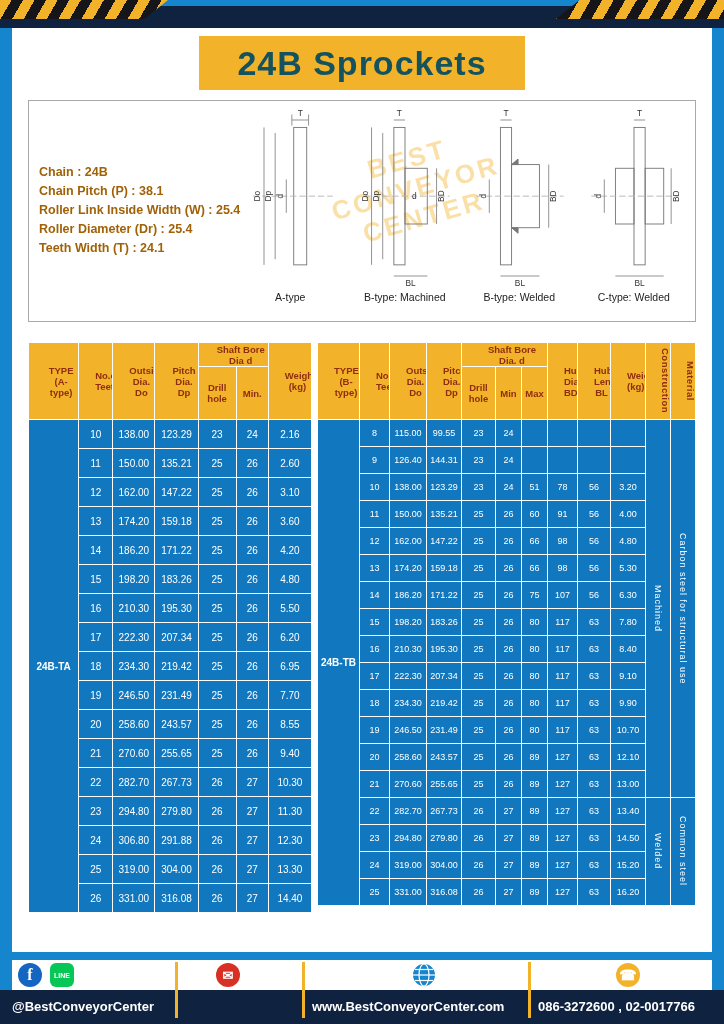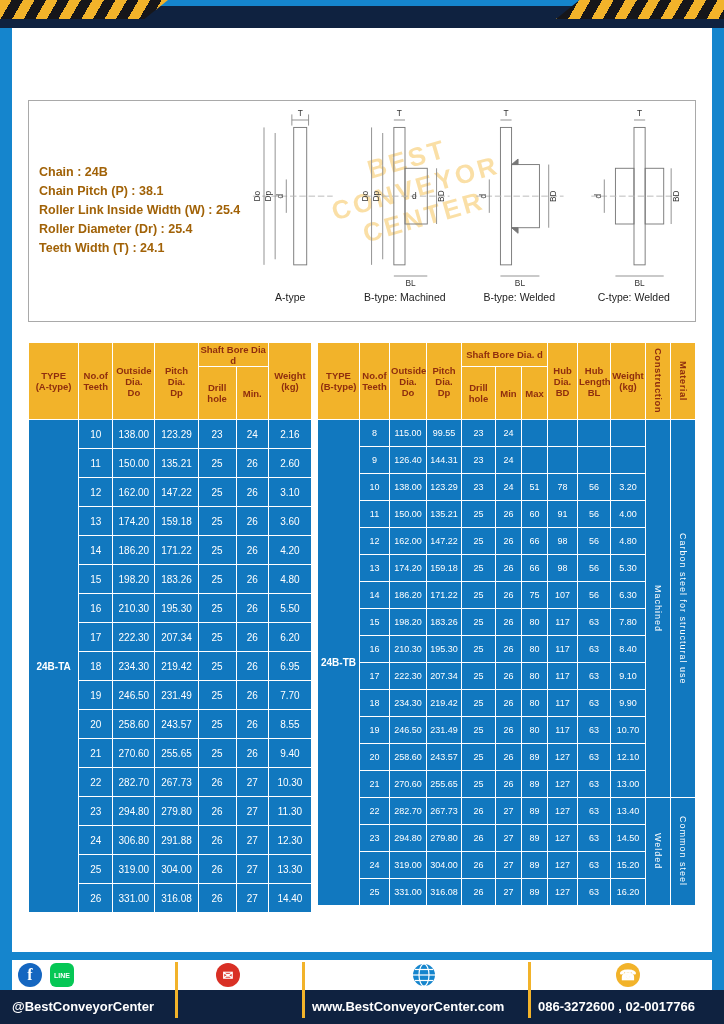--- a/index.html
+++ b/index.html
@@ -38,21 +38,21 @@
   .fig svg .dim { stroke: #8a8a8a; }
   .fig figcaption { font-size: 10.5px; color: #222; margin-top: 2px; }
 
   
   .tables { position: absolute; top: 314px; left: 16px; right: 16px; height: 580px; }
   table { border-collapse: collapse; table-layout: fixed; background: #1178bf; position: absolute; top: 0; }
   #tableA { left: 0; width: 284px; }
   #tableB { right: 0; width: 378px; }
   th, td { border: 1px solid #ffffff; text-align: center; vertical-align: middle; padding: 0 1px; overflow: hidden; }
   thead th { background: #f2b32a; color: #8f2e0e; font-size: 9.5px; font-weight: bold; white-space: pre-line; }
-  thead tr.group-row th { height: 24px; }
+  thead tr.group-row th { height: 24px; padding-left: 16px; }
   thead tr.sub-row th { height: 53px; }
   tbody td { color: #ffffff; font-weight: normal; }
   #tableA tbody td { font-size: 10px; height: 29px; }
   #tableB tbody td { font-size: 9px;  height: 27px; }
   .lead-cell { font-weight: bold; font-size: 10px !important; }
   .vert-cell { writing-mode: vertical-rl; letter-spacing: 1px; font-size: 9px !important; }
   th.vert { writing-mode: vertical-rl; letter-spacing: 0.5px; }
 
   
   .icons-strip { position: absolute; bottom: 34px; left: 12px; right: 12px; height: 30px; background: #fff; }
@@ -70,20 +70,23 @@
 </style>
 </head>
 <body>
 
 <div class="topbar"></div>
 <div class="hazard left"></div>
 <div class="hazard right"></div>
 
 <div class="content">
 
+  <div class="title-banner">
+    <h1>24B Sprockets</h1>
+  </div>
 
   <div class="panel">
     <div class="specs">
       <div>Chain : 24B</div>
       <div>Chain Pitch (P) : 38.1</div>
       <div>Roller Link Inside Width (W) : 25.4</div>
       <div>Roller Diameter (Dr) : 25.4</div>
       <div>Teeth Width (T) : 24.1</div>
     </div>
     <div class="watermark">BEST

